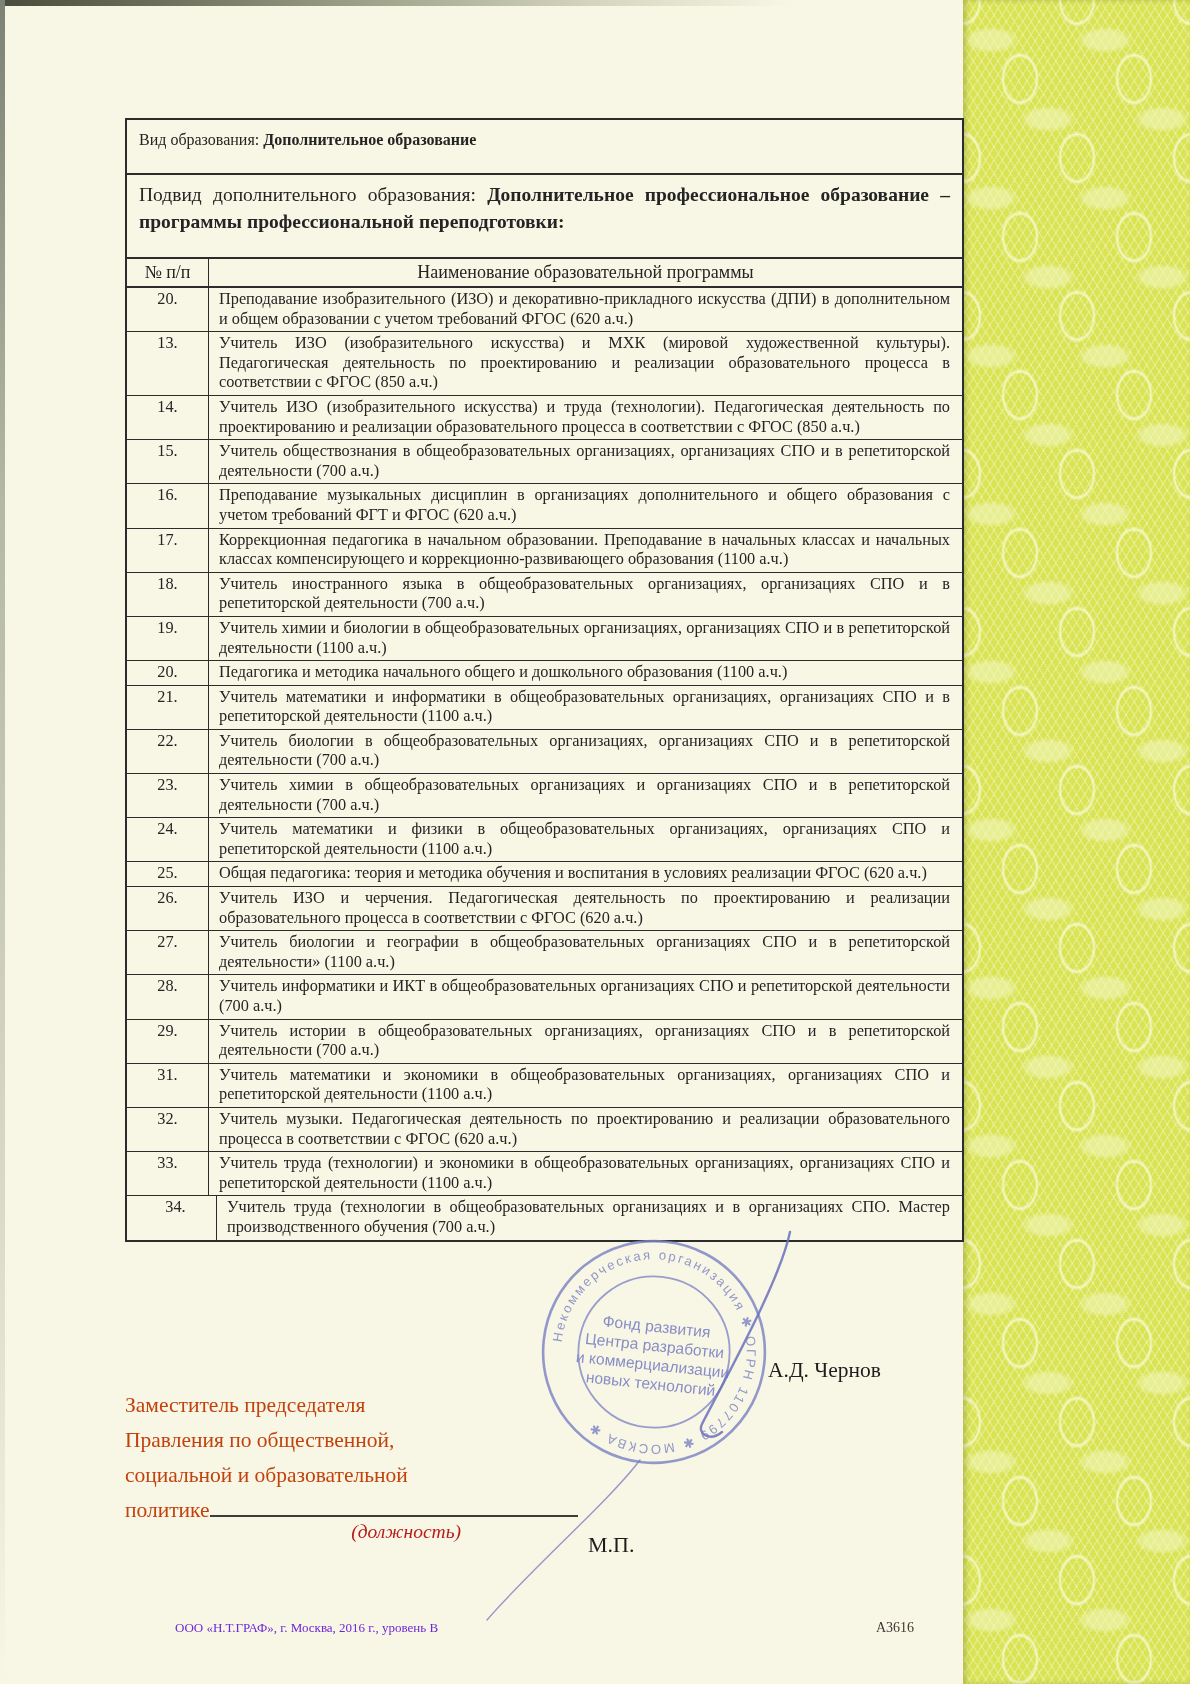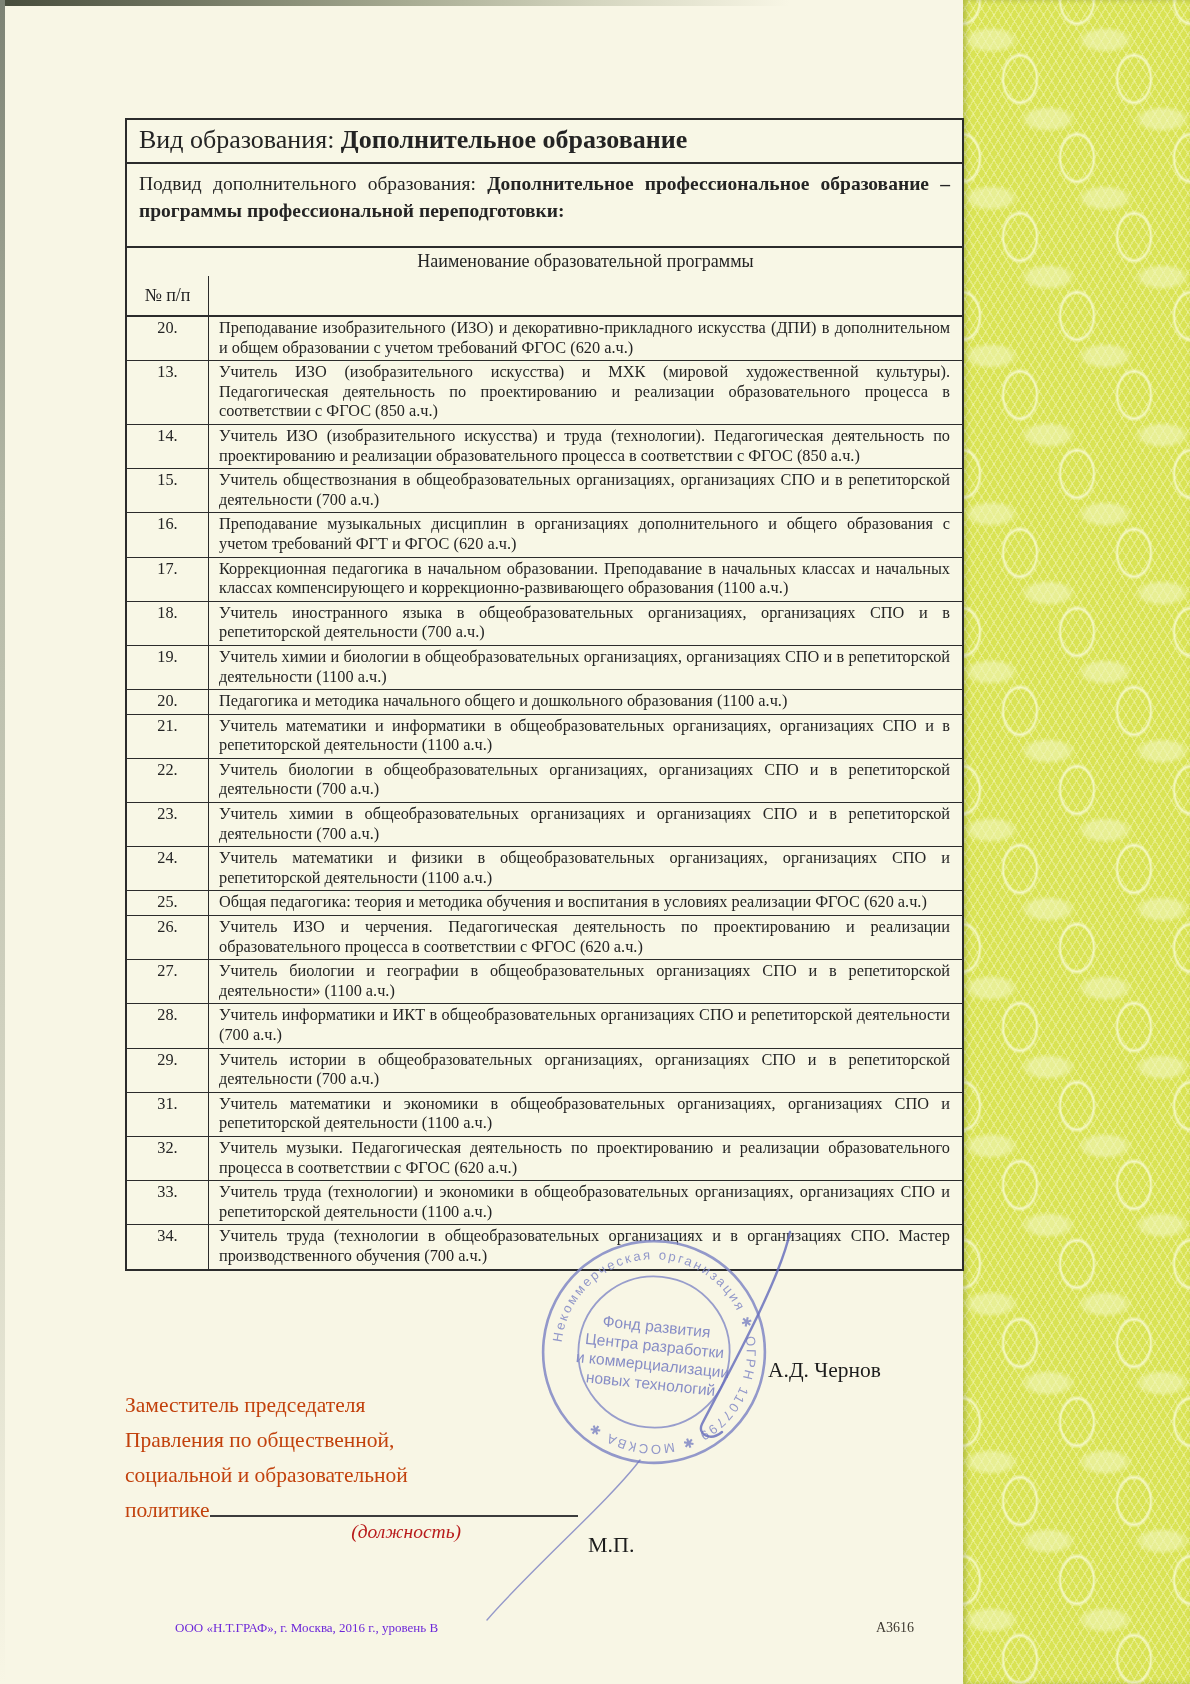--- a/index.html
+++ b/index.html
@@ -24,30 +24,30 @@
       radial-gradient(ellipse 46px 22px at center, rgba(241,246,188,.6) 0 40%, rgba(241,246,188,0) 62%),
       radial-gradient(ellipse 46px 22px at center, rgba(241,246,188,.6) 0 40%, rgba(241,246,188,0) 62%),
       repeating-linear-gradient(58deg, rgba(252,253,225,.3) 0 1.5px, rgba(252,253,225,0) 1.5px 7px),
       repeating-linear-gradient(-58deg, rgba(252,253,225,.3) 0 1.5px, rgba(252,253,225,0) 1.5px 7px);
     background-size:114px 158px,114px 158px,114px 158px,114px 158px,100% 100%,100% 100%;
     background-position:0 0,57px 79px,28px 40px,85px 119px,0 0,0 0;
     box-shadow:inset 3px 0 5px rgba(90,100,40,.3);
   }
   
   .doc-table{position:absolute;left:125px;top:118px;width:835px;border:2px solid #2c2c2c;background:rgba(250,248,232,.35);}
-  .box1{border-bottom:2px solid #2c2c2c;font-size:26px;line-height:25px;padding:7px 12px 10px;}
+  .box1{border-bottom:2px solid #2c2c2c;font-size:16px;line-height:25px;padding:7px 12px 21px;}
   .box2{border-bottom:2px solid #2c2c2c;font-size:19.5px;line-height:27px;text-align:justify;padding:6px 12px 22px;}
   .bold{font-weight:bold;}
   .thead{display:flex;border-bottom:2px solid #2c2c2c;font-size:18px;}
   .cnum{flex:0 0 82px;width:82px;border-right:1.6px solid #2c2c2c;text-align:center;box-sizing:border-box;}
   .ctext{flex:1;padding:1px 12px 3px 10px;text-align:justify;}
-  .thead .cnum{padding:9px 0;margin-top:28px;}
+  .thead .cnum{padding:3px 0;}
   .thead .ctext{text-align:center;padding:3px 0;}
   .trow{display:flex;border-bottom:1.6px solid #2c2c2c;font-size:16.3px;line-height:19.6px;}
-  .trow:last-child{border-bottom:none;}
+  .trow:last-child{border-bottom:none;padding-left:8px;}
   .trow .cnum{padding-top:1px;}
   
   .sig{position:absolute;left:125px;top:1388px;width:490px;font-size:21.5px;line-height:35px;color:#c2410c;}
   .uline{display:inline-block;width:368px;height:1em;border-bottom:2px solid #3c3c3c;vertical-align:baseline;}
   .caption{position:absolute;left:226px;top:1521px;width:235px;text-align:right;font-style:italic;font-size:19.5px;color:#b91c1c;}
   .mp{position:absolute;left:588px;top:1532px;font-size:22px;color:#1d1d1d;}
   .name{position:absolute;left:768px;top:1358px;font-size:21.5px;color:#1d1d1d;}
   
   .stamp{position:absolute;left:528px;top:1226px;width:252px;height:252px;transform:rotate(6deg);opacity:.92;}
   .stamp text{font-family:"Liberation Sans","DejaVu Sans",sans-serif;}

